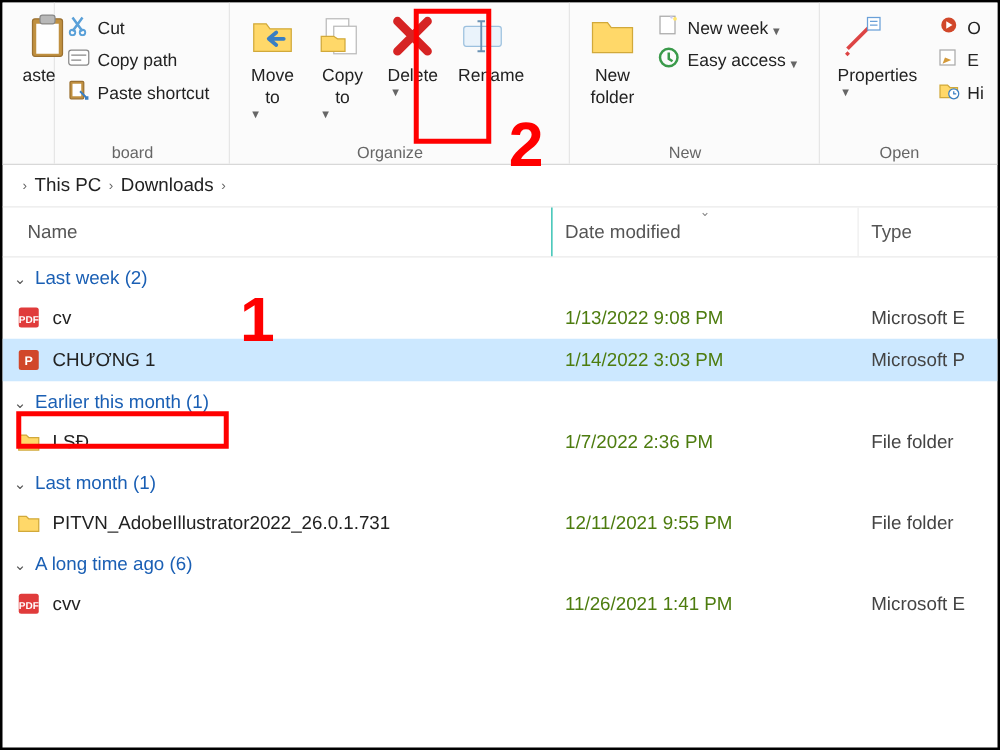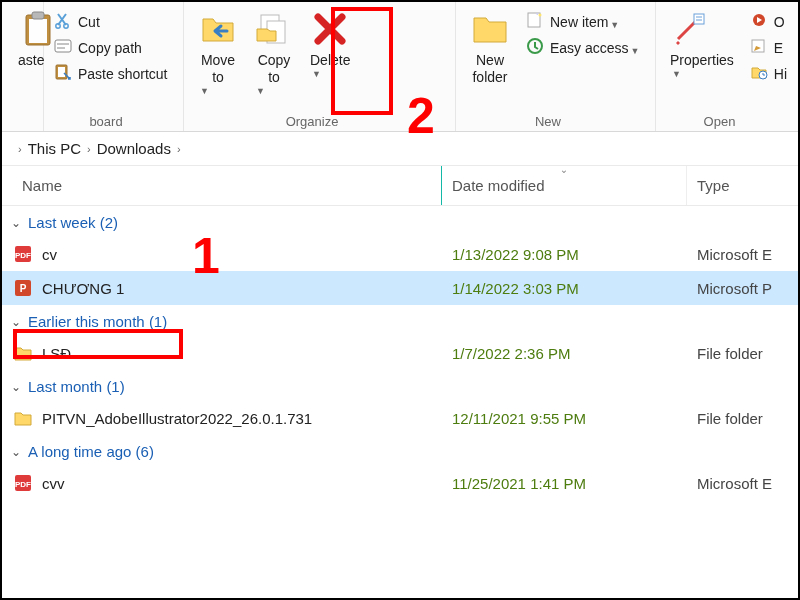--- a/index.html
+++ b/index.html
@@ -217,20 +217,29 @@
       </div>
       <div class="vbtn">
         <div class="iconbox">
           <svg width="36" height="36" viewBox="0 0 36 36">
               <path d="M6 6 L30 30 M30 6 L6 30" stroke="#d62424" stroke-width="7" stroke-linecap="round"></path>
             </svg>
         </div>
         <span>Delete</span>
         <span class="caret">▼</span>
       </div>
+      <div class="vbtn">
+        <div class="iconbox">
+          <svg width="38" height="32" viewBox="0 0 38 32">
+              <rect x="4" y="8" width="30" height="16" rx="2" fill="#eaf3fb" stroke="#9cc0de"></rect>
+              <path d="M18 4 v24 M15 4 h6 M15 28 h6" stroke="#6a92b5" stroke-width="1.5"></path>
+            </svg>
+        </div>
+        <span>Rename</span>
+      </div>
     </div>
     <div class="group-label">Organize</div>
   </div>
 
   <div class="ribbon-group" style="width:200px;">
     <div class="row">
       <div class="vbtn">
         <div class="iconbox">
           <svg width="40" height="38" viewBox="0 0 40 38">
               <path d="M4 8 h12 l3 4 h17 v20 h-32 z" fill="#ffd869" stroke="#d1a93a"></path>
@@ -241,21 +250,21 @@
       </div>
       <div class="stack" style="margin-left:4px;">
         <div class="hbtn">
           <span class="iconbox">
             <svg width="18" height="18" viewBox="0 0 18 18">
                 <rect x="2" y="2" width="12" height="14" fill="#fff" stroke="#aaa"></rect>
                 <path d="M12 2 l-2 0 a2 2 0 0 0 2 2 z" fill="#cce"></path>
                 <circle cx="14" cy="4" r="1.5" fill="#ffe46b"></circle>
               </svg>
           </span>
-          <span>New item</span>
+          <span>New week</span>
           <span class="caret">▼</span>
         </div>
         <div class="hbtn">
           <span class="iconbox">
             <svg width="18" height="18" viewBox="0 0 18 18">
                 <circle cx="9" cy="9" r="7" fill="none" stroke="#3a9a4a" stroke-width="2"></circle>
                 <path d="M9 5 v5 l3 2" stroke="#3a9a4a" stroke-width="2" fill="none"></path>
               </svg>
           </span>
           <span>Easy access</span>
@@ -406,21 +415,21 @@
     <div class="file-row">
       <div class="cell-name">
         <span class="file-icon">
           <svg width="20" height="20" viewBox="0 0 20 20">
             <rect x="2" y="2" width="16" height="16" rx="2" fill="#e03b3b"></rect>
             <text x="10" y="14" font-size="8" fill="#fff" text-anchor="middle" font-family="Arial" font-weight="bold">PDF</text>
           </svg>
         </span>
         <span>cvv</span>
       </div>
-      <div class="cell-date">11/25/2021 1:41 PM</div>
+      <div class="cell-date">11/26/2021 1:41 PM</div>
       <div class="cell-type">Microsoft E</div>
     </div>
   </div>
 
 <div class="anno-box" style="left:329px; top:5px; width:62px; height:108px;"></div>
 <div class="anno-label" style="left:405px; top:85px;">2</div>
 <div class="anno-box" style="left:11px; top:327px; width:170px; height:30px;"></div>
 <div class="anno-label" style="left:190px; top:225px;">1</div>
 
 </body></html>

